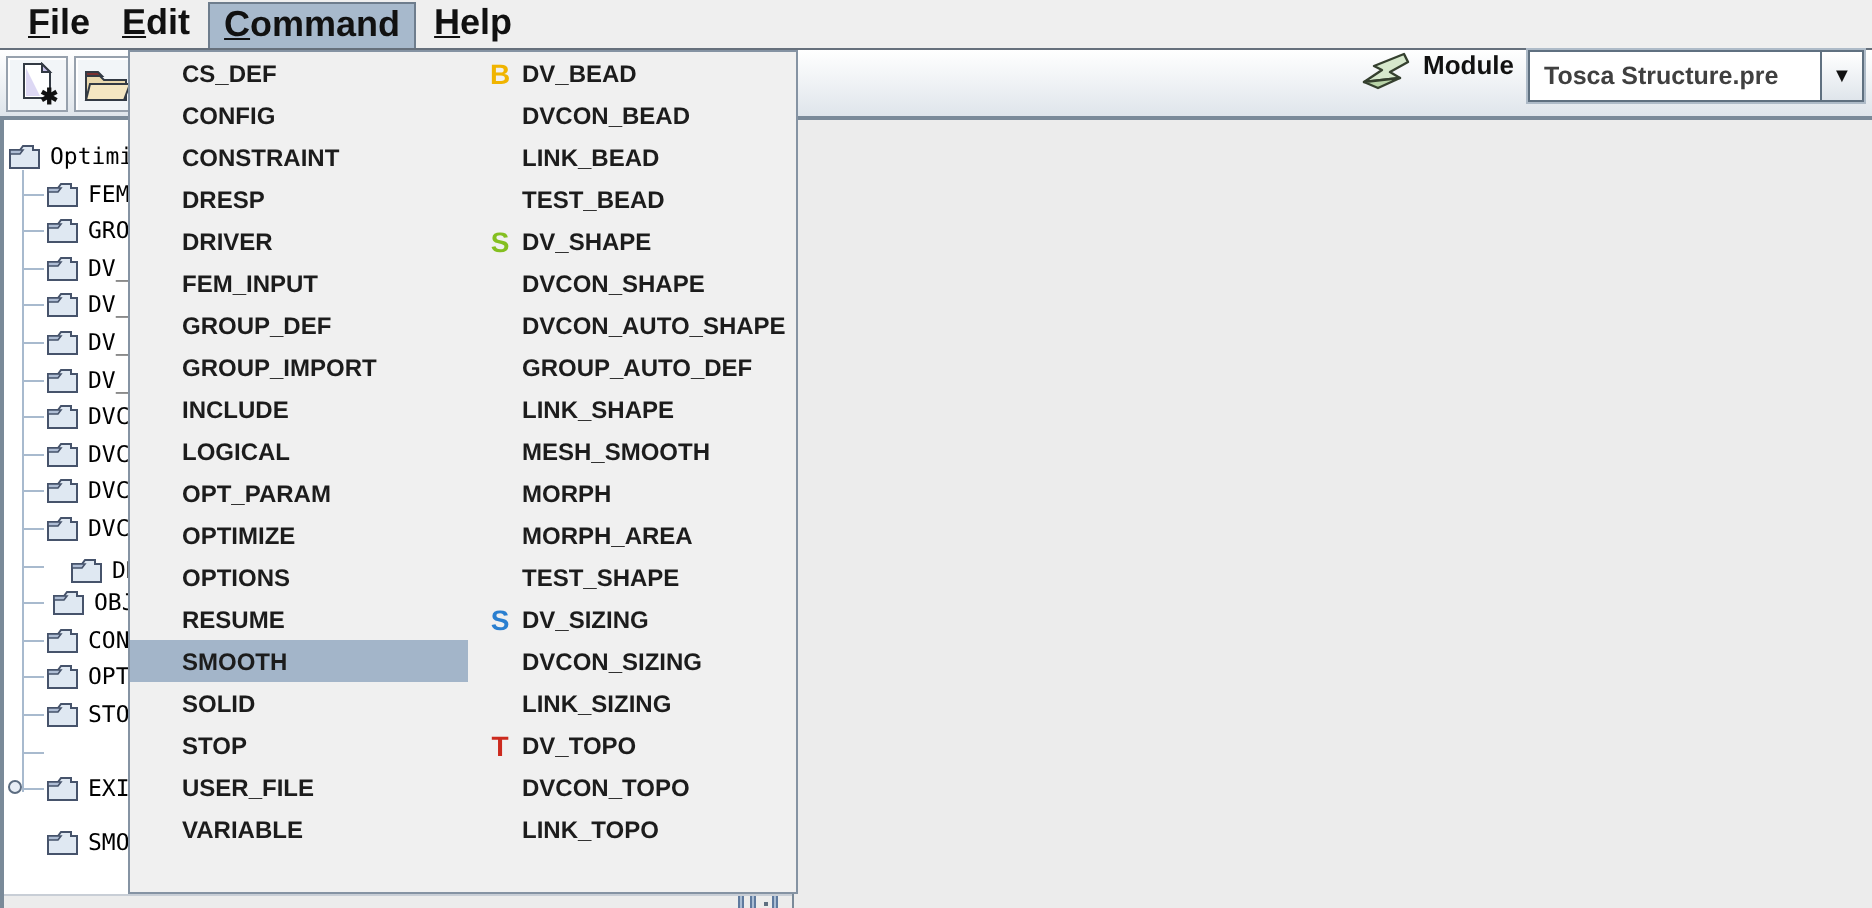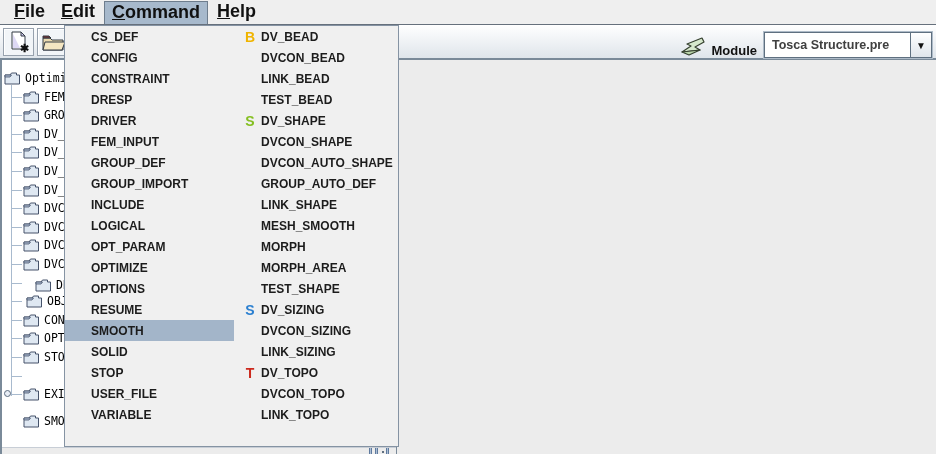--- a/index.html
+++ b/index.html
@@ -28,21 +28,21 @@
     border-bottom:2px solid #7a8a99;
   }
   .tool-btn {
     position:absolute; top:3px; width:31px; height:28px;
     background:#f2f5f8; border:1px solid #97a1ad;
     box-shadow:inset 1px 1px 0 #ffffff;
     display:flex; align-items:center; justify-content:center;
   }
   .module-area {
     position:absolute; right:2px; top:0; height:33px;
-    display:flex; align-items:flex-end; gap:7px; padding-right:2px;
+    display:flex; align-items:flex-start; gap:7px; padding-right:2px;
   }
   .module-label { font-size:13px; font-weight:bold; color:#111; }
   .combo {
     width:168px; height:26px; background:#ffffff;
     border:1px solid #5f7080; outline:1px solid #aebbc8;
     display:flex; align-items:center;
   }
   .combo-value {
     flex:1; font-size:12.5px; font-weight:bold; color:#404040;
     padding-left:7px; white-space:nowrap; overflow:hidden;

